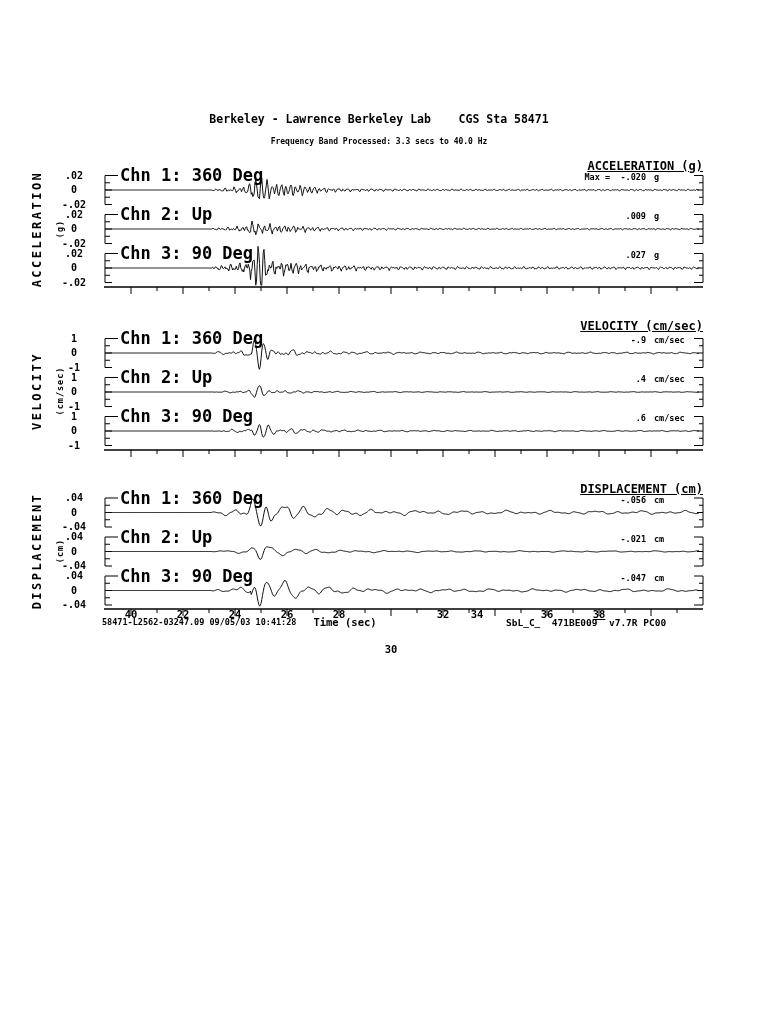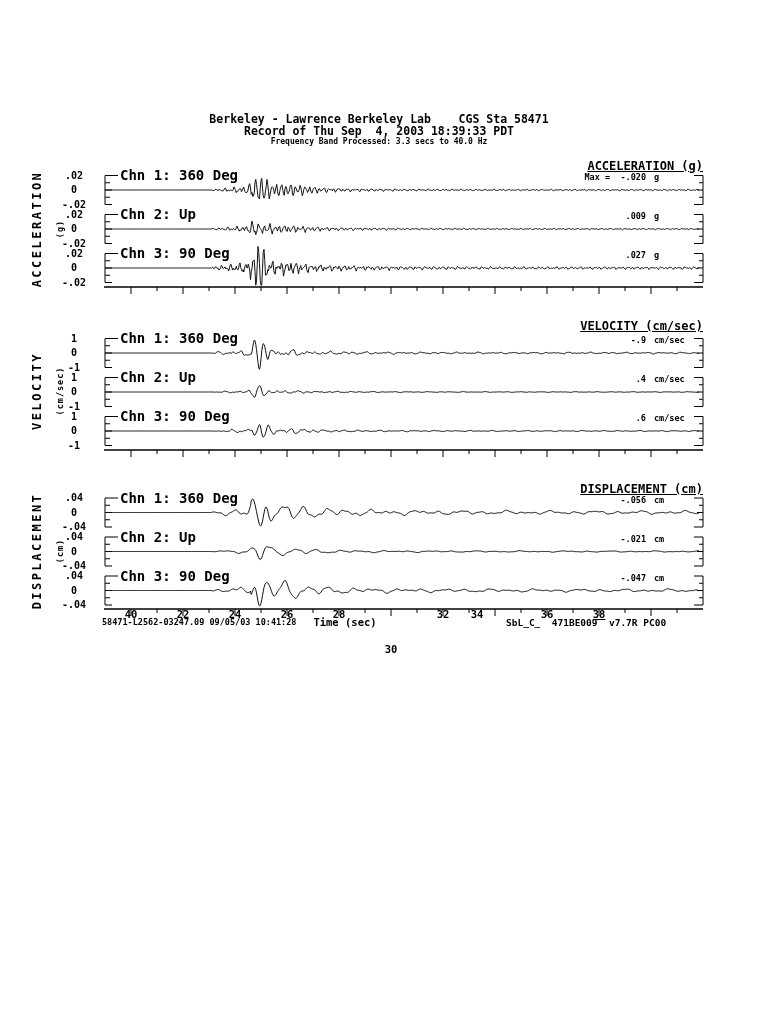--- a/index.html
+++ b/index.html
@@ -7,39 +7,38 @@
         font-family:"DejaVu Sans Mono","Liberation Mono",monospace;color:#000;}
   .lbl{position:absolute;white-space:pre;font-weight:700;color:#000;}
   .hdr{left:0;width:758px;text-align:center;}
   .l1{top:112px;font-size:11.5px;}
   .l2{top:124px;font-size:11.5px;}
   .l3{top:137px;font-size:8px;}
   .l4{top:147px;font-size:8px;}
   .sec-title{left:105px;width:598px;text-align:right;font-size:12px;height:12px;line-height:12px;text-decoration:underline;}
   .side-main{left:37px;font-size:12px;letter-spacing:2.5px;transform:translate(-50%,-50%) rotate(-90deg);}
   .side-sub{left:60px;font-size:8.5px;letter-spacing:1px;transform:translate(-50%,-50%) rotate(-90deg);}
-  .chn-lbl{font-size:14px;height:12px;line-height:12px;}
+  .chn-lbl{font-size:17px;height:12px;line-height:12px;}
   .ytick{font-size:10px;height:12px;line-height:12px;width:50px;text-align:center;}
   .maxrow{font-size:8.5px;height:11px;line-height:11px;}
   .max-prefix{width:110px;text-align:right;}
   .max-value{width:86px;text-align:right;}
   .max-unit{width:60px;text-align:left;}
   .xtick{font-size:10.5px;height:11px;line-height:11px;width:32px;text-align:center;}
   .xlabel{top:616px;left:245px;width:200px;text-align:center;font-size:10.5px;}
   .foot-left{top:617px;left:102px;font-size:8.5px;}
   .foot-right{top:617px;left:506px;font-size:9.5px;}
   #plot-svg{position:absolute;left:0;top:0;}
 </style>
 </head>
 <body>
 
 <div class="page">
 
   <div class="lbl hdr l1">Berkeley - Lawrence Berkeley Lab    CGS Sta 58471</div>
-  <div class="lbl hdr l2">Record of Thu Sep  4, 2003 18:39:33 PDT</div>
   <div class="lbl hdr l3">Frequency Band Processed: 3.3 secs to 40.0 Hz</div>
 
   <div class="lbl sec-title" style="top:160px">ACCELERATION (g)</div>
   <div class="lbl sec-title" style="top:320px">VELOCITY (cm/sec)</div>
   <div class="lbl sec-title" style="top:483px">DISPLACEMENT (cm)</div>
 
   <div class="lbl side-main" style="top:229px">ACCELERATION</div>
   <div class="lbl side-sub" style="top:229px">(g)</div>
   <div class="lbl side-main" style="top:391px">VELOCITY</div>
   <div class="lbl side-sub" style="top:391px">(cm/sec)</div>

